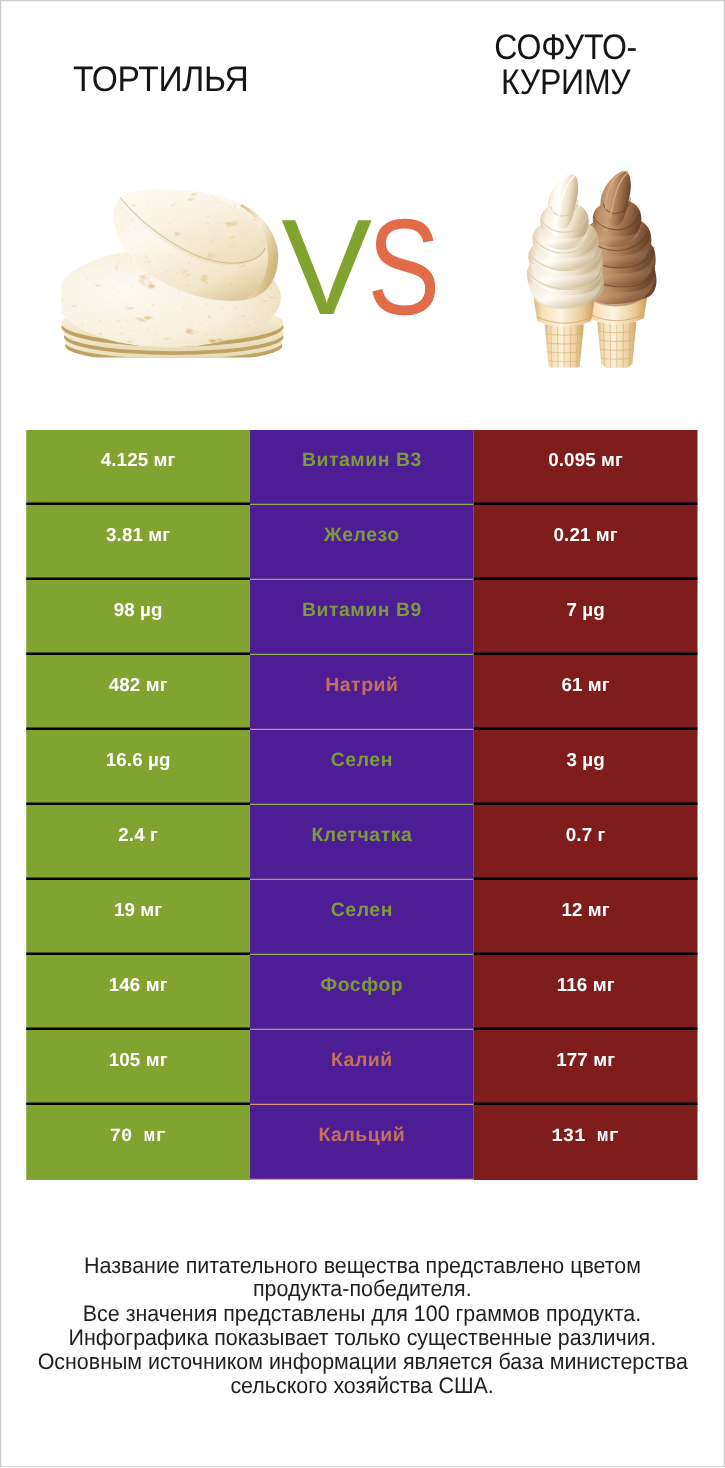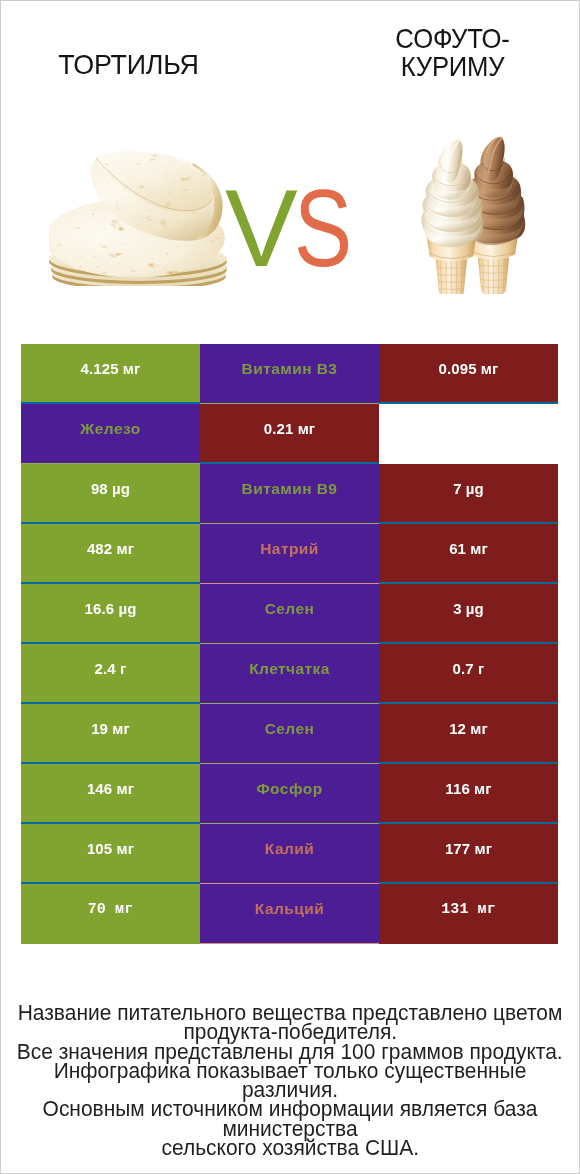--- a/index.html
+++ b/index.html
@@ -11,47 +11,47 @@
 
   
   .hdr { position:absolute; top:0; left:0; width:580px; height:330px; }
   .title { position:absolute; text-align:center; color:#151515; font-size:28.5px;
            font-weight:400; line-height:28.2px; letter-spacing:-0.2px; }
   .title span { display:inline-block; transform:scaleX(0.90); transform-origin:center; }
   .title.tleft  { left:20px;  width:218px; top:50px; }
   .title.tleft span { transform:scaleX(0.942); }
   .title.tright { left:343px; width:220px; top:23.5px; }
 
-  .vs { position:absolute; left:225px; top:174px; font-size:109px; font-weight:400;
+  .vs { position:absolute; left:225px; top:160px; font-size:109px; font-weight:400;
         line-height:1; letter-spacing:-4px; white-space:nowrap; }
   .vs .v { color:#81a430; }
   .vs .s { color:#e26b49; display:inline-block; transform:scaleX(0.80); transform-origin:left center; }
 
   .foodL { position:absolute; left:49px; top:150.5px; width:181px; height:135px; }
   .foodR { position:absolute; left:419px; top:135px; width:109px; height:159px; }
 
   
   .table { position:absolute; left:21px; top:344px; width:537px; }
   .row { display:flex; height:60px; }
   .cell { width:179px; display:flex; align-items:center; justify-content:center;
           font-size:15px; font-weight:700; letter-spacing:0.1px; }
   .cell > span { display:block; position:relative; top:-5px; }
   .cleft  { background:#81a430; color:#fff; }
   .cright { background:#7f1d1d; color:#fff; }
   .cmid   { background:#4c1d95; font-size:15.5px; letter-spacing:0.45px; }
   .cmid.g { color:#7d9b3c; }
   .cmid.o { color:#c4715a; }
-  .row .cleft, .row .cright { border-bottom:2px solid #0369a1; }
+  .row .cleft, .row .cright { border-bottom:2px solid #000000; }
   .row:last-child .cleft, .row:last-child .cright { border-bottom:0;font-family:Liberation Mono, monospace; }
   .cmid.g { border-bottom:1px solid #8fae4e; }
   .cmid.o { border-bottom:1px solid #d79477; }
 
   
   .footer { position:absolute; left:0; top:1003px; width:580px; text-align:center;
-            font-size:22px; color:#1f1f1f; line-height:19.3px; font-weight:400; }
+            font-size:18px; color:#1f1f1f; line-height:19.3px; font-weight:400; }
   .footer div > span { display:inline-block; transform:scaleX(0.952); transform-origin:center; }
 </style>
 </head>
 <body>
 
 <div class="page">
 
   <div class="hdr">
     <div class="title tleft"><span>ТОРТИЛЬЯ</span></div>
     <div class="title tright"><span>СОФУТО-</span><br><span>КУРИМУ</span></div>
@@ -304,20 +304,23 @@
           <span>4.125 мг</span>
         </div>
         <div class="cell cmid g">
           <span>Витамин B3</span>
         </div>
         <div class="cell cright">
           <span>0.095 мг</span>
         </div>
       </div>
       <div class="row">
+        <div class="cell cleft">
+          <span>3.81 мг</span>
+        </div>
         <div class="cell cmid g">
           <span>Железо</span>
         </div>
         <div class="cell cright">
           <span>0.21 мг</span>
         </div>
       </div>
       <div class="row">
         <div class="cell cleft">
           <span>98 µg</span>

